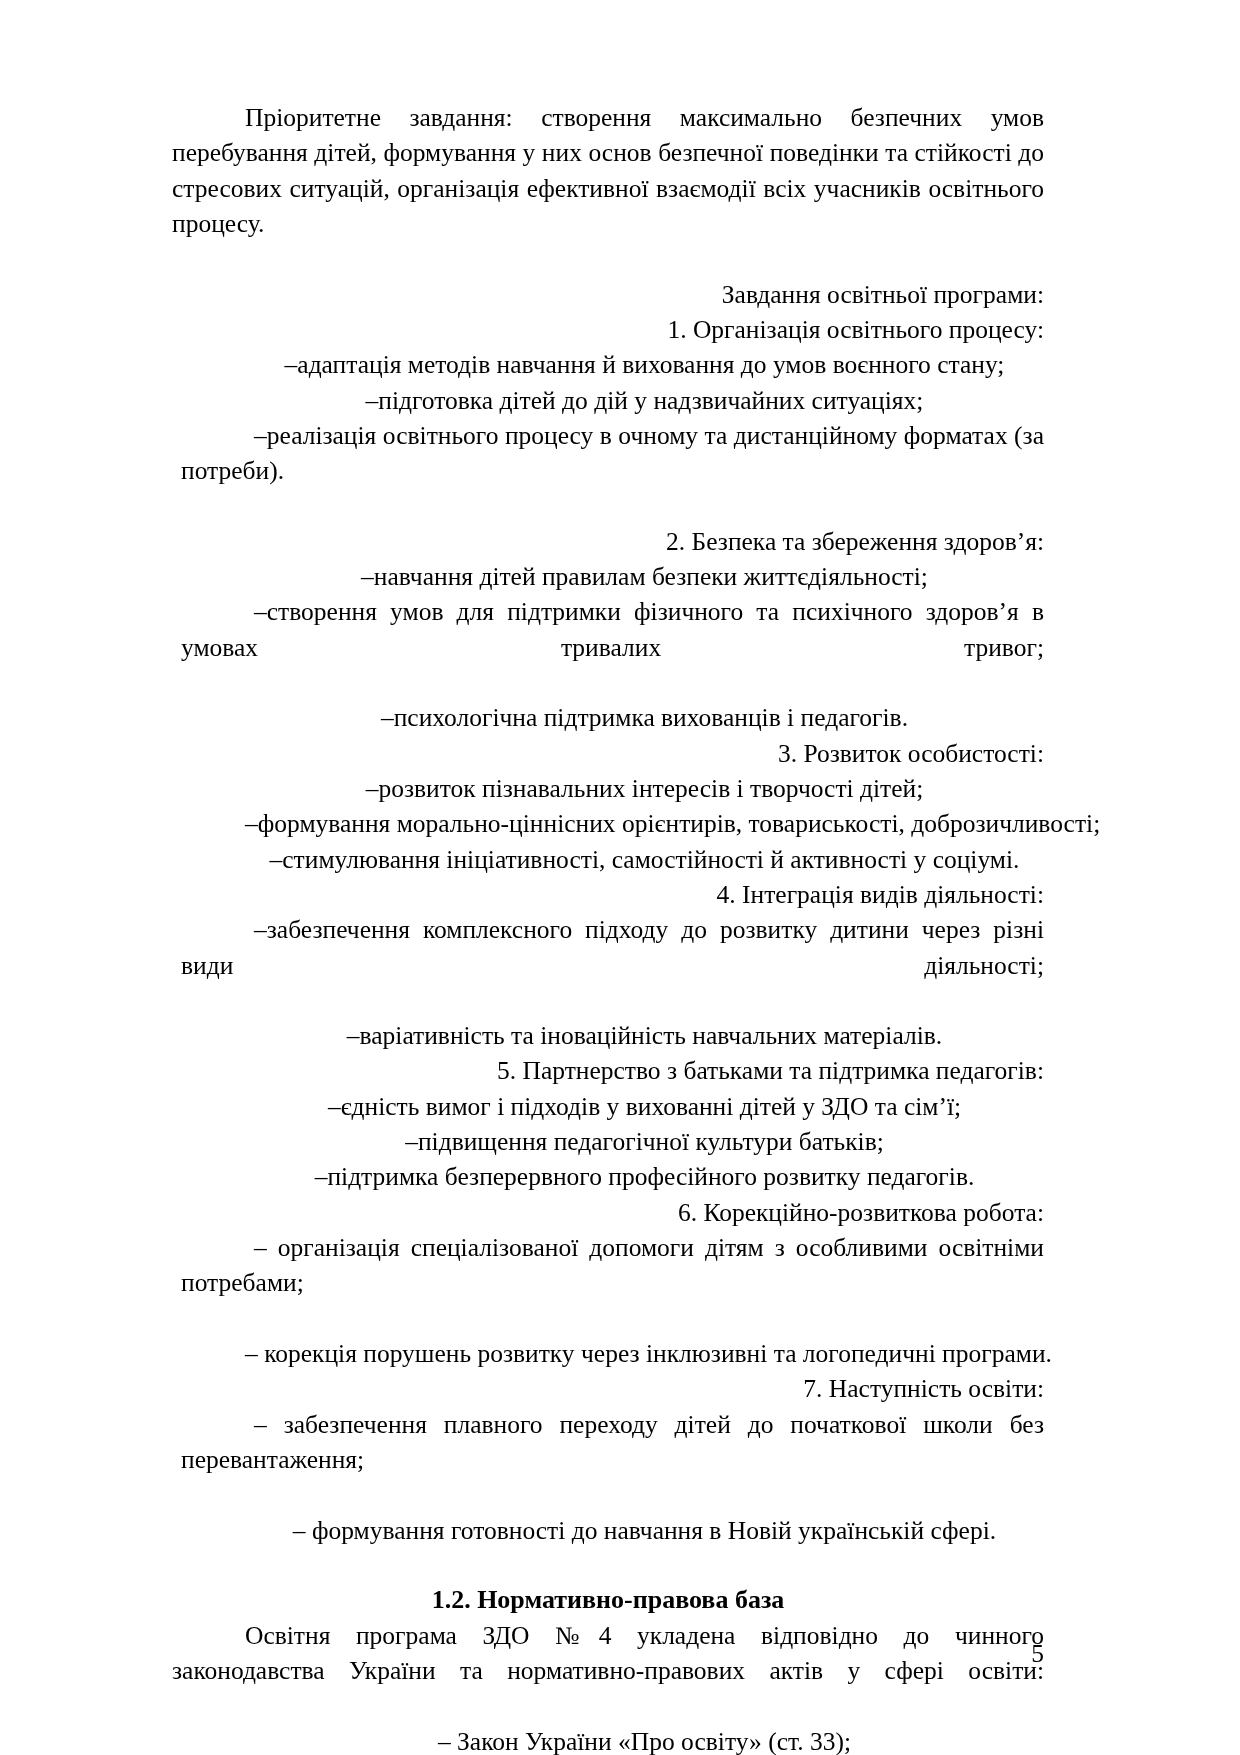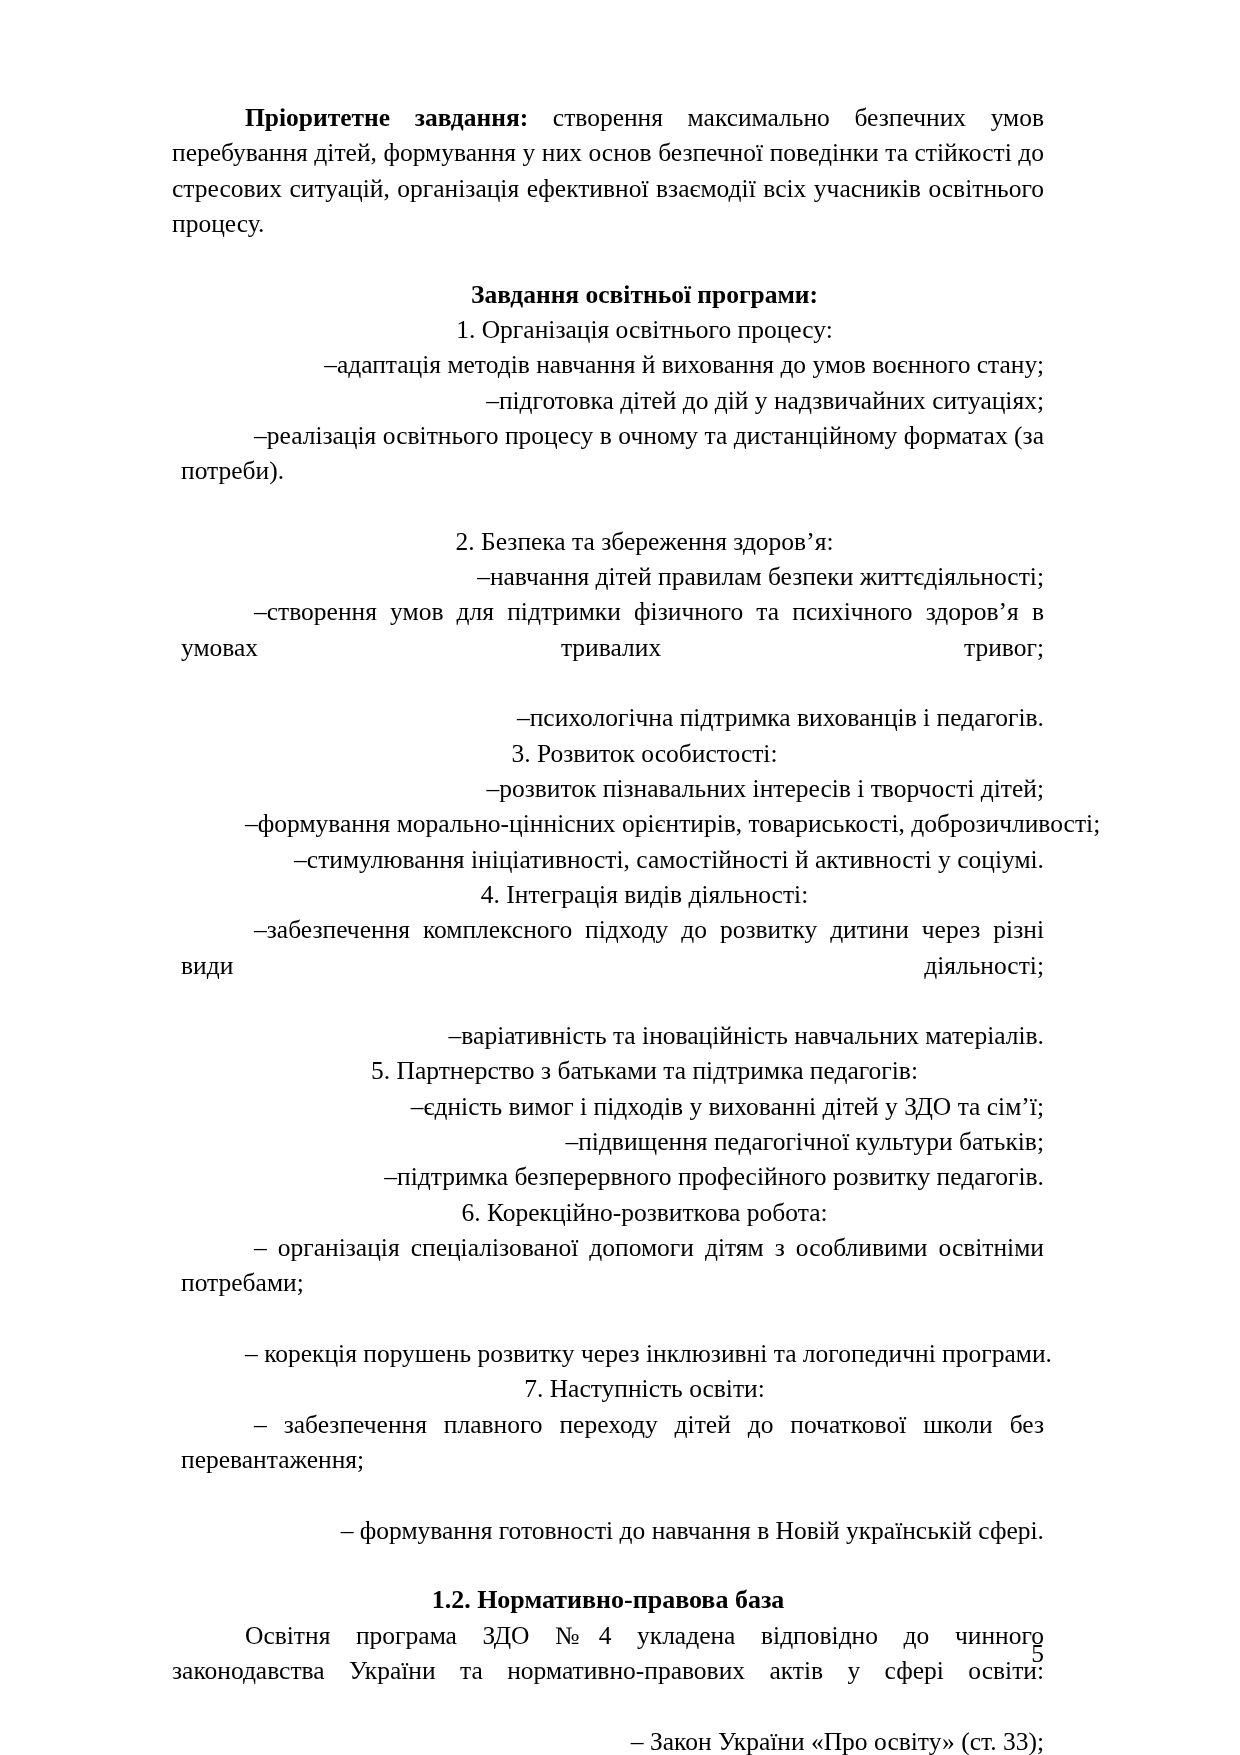--- a/index.html
+++ b/index.html
@@ -31,35 +31,35 @@
     padding: 0;
     text-align: justify;
   }
   
   .para {
     text-indent: 73px;
   }
   
   .line-indent {
     text-indent: 73px;
-    text-align: center;
+    text-align: right;
   }
   
   .sub {
     text-indent: 73px;
-    text-align: right;
+    text-align: center;
     white-space: nowrap;
   }
   .sub-just {
     text-indent: 73px;
     text-align: justify;
     margin-left: 9px;
   }
   .bold {
-    font-weight: bold;
+    font-weight: normal;
   }
   .heading {
     text-align: center;
     font-weight: bold;
     font-size: 26px;
     margin: 0;
   }
   .gap-heading { height: 34px; }
   .page-number {
     position: absolute;

